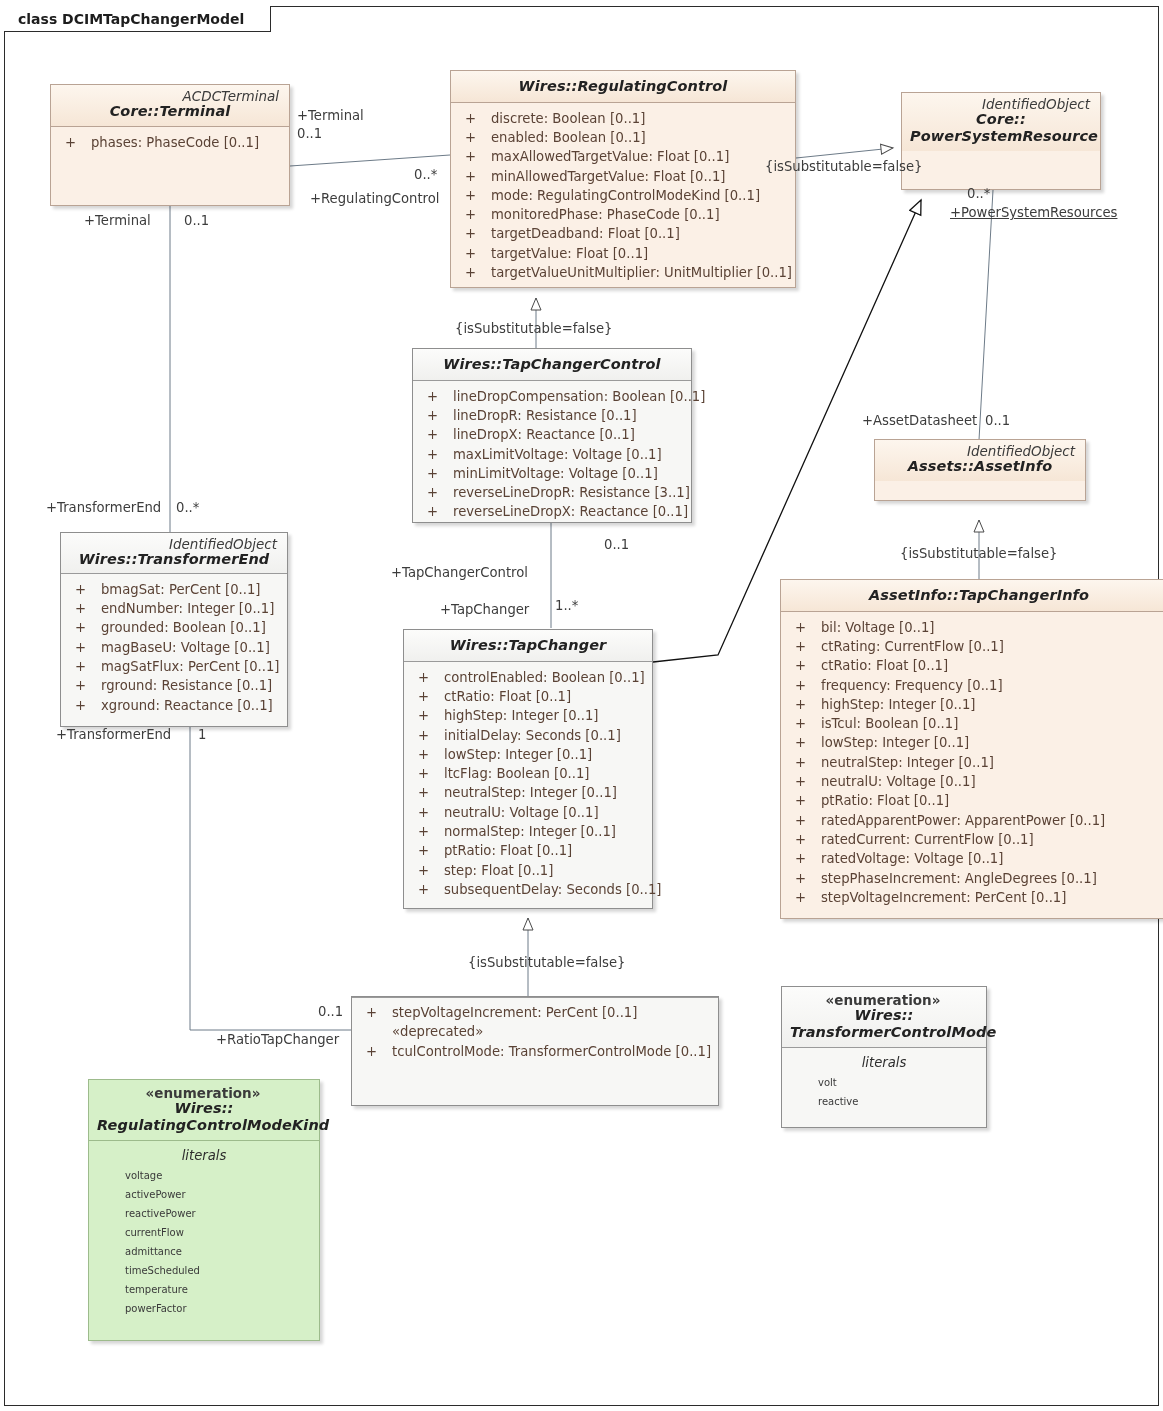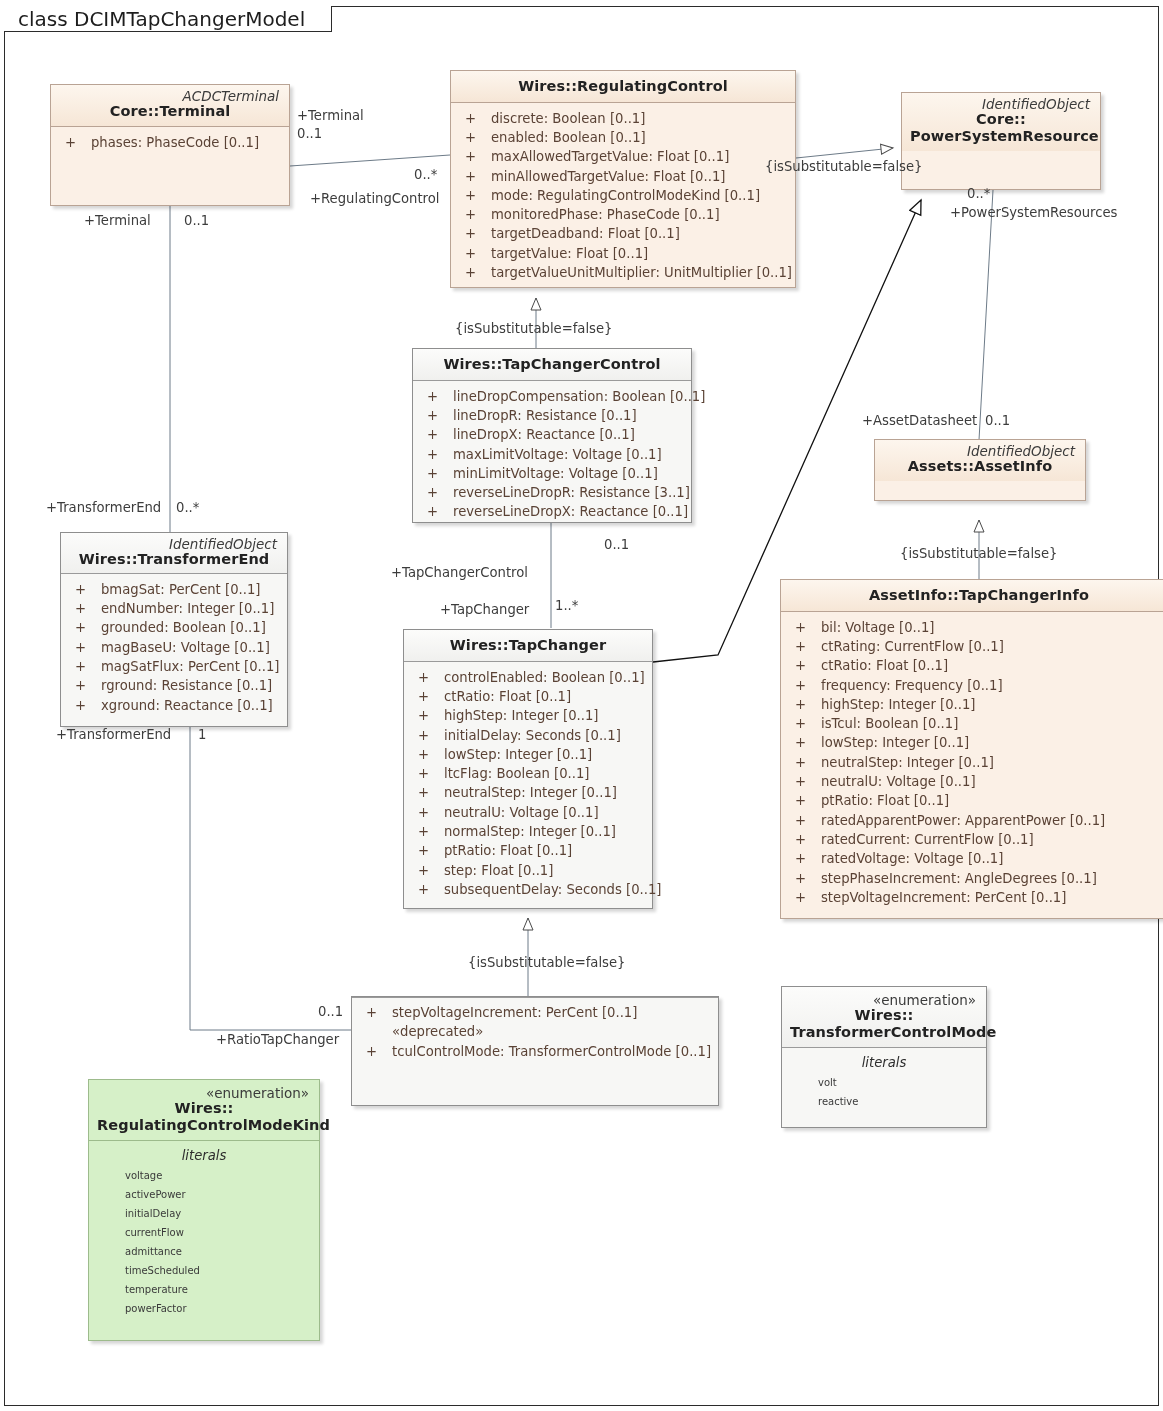--- a/index.html
+++ b/index.html
@@ -3,39 +3,39 @@
 <meta charset="utf-8">
 <style>
   html,body{margin:0;padding:0;background:#ffffff;}
   body{font-family:"DejaVu Sans","Liberation Sans",sans-serif;}
   #canvas{position:relative;width:1163px;height:1411px;background:#fff;overflow:hidden;}
 
   
   .frame{position:absolute;left:4px;top:6px;width:1155px;height:1400px;border:1px solid #2b2b2b;box-sizing:border-box;}
   .frame-tab{position:absolute;left:4px;top:6px;height:26px;border:1px solid #2b2b2b;border-left:none;border-top:none;
              background:#fff;box-sizing:border-box;display:flex;align-items:center;padding:0 26px 0 14px;}
-  .frame-tab-text{font-size:20px;font-weight:normal;color:#1d1d1d;white-space:nowrap;}
+  .frame-tab-text{font-size:14px;font-weight:bold;color:#1d1d1d;white-space:nowrap;}
   .frame-tab-slash{position:absolute;left:246px;top:6px;width:24px;height:27px;overflow:hidden;}
   .frame-tab-slash:after{content:"";position:absolute;left:-8px;top:-4px;width:38px;height:38px;
             border-left:1px solid #2b2b2b;transform:rotate(40deg);transform-origin:top left;}
 
   
   .cls{position:absolute;box-sizing:border-box;border:1px solid #9a9a9a;
        box-shadow:3px 3px 3px rgba(0,0,0,0.16);}
   .cls.beige{background:#fbf0e6;border-color:#b9a394;}
   .cls.grey{background:#f7f7f5;border-color:#8e8e8e;}
   .cls.green{background:#d6f0c8;border-color:#9dbb8c;}
 
   .hdr{padding:4px 8px 6px 8px;text-align:center;position:relative;}
   .cls.beige > .hdr{background:linear-gradient(#fdf6ee,#f6e6d6);}
   .cls.grey  > .hdr{background:linear-gradient(#fcfcfb,#f0f0ee);}
   .cls.green > .hdr{background:#d6f0c8;}
   .stereo{font-size:13.5px;font-style:italic;color:#3a3a3a;text-align:right;line-height:1.05;padding-right:2px;}
-  .stereo.center{font-style:normal;}
-  .cname{font-size:14.5px;font-weight:bold;color:#222;line-height:1.15;text-align:center;letter-spacing:.1px;}
+  .stereo.center{text-align:center;font-style:normal;font-weight:bold;}
+  .cname{font-size:14.5px;font-weight:bold;color:#222;line-height:1.15;text-align:center;letter-spacing:.1px;font-style:italic;}
   .sep{border-top:1px solid #b9a394;}
   .cls.grey .sep{border-top-color:#9a9a9a;}
   .cls.green .sep{border-top-color:#9dbb8c;}
 
   .attrs{padding:6px 6px 8px 6px;}
   .attr{display:flex;font-size:13.2px;color:#5a4235;line-height:19.3px;white-space:nowrap;}
   .cls.grey .attr{color:#5a4235;}
   .attr .vis{width:26px;flex:0 0 26px;text-align:left;padding-left:8px;}
   .attr .txt{flex:1 1 auto;}
   .attr.note{color:#5a4235;padding-left:34px;}
@@ -381,21 +381,21 @@
     <div class="hdr" style="padding-top:6px;padding-bottom:6px;">
       <div class="stereo center">«enumeration»</div>
       <div class="cname">Wires::</div>
       <div class="cname">RegulatingControlModeKind</div>
     </div>
     <div class="sep"></div>
     <div class="attrs" style="padding-top:5px;">
       <div class="lit-hdr">literals</div>
       <div class="lit">voltage</div>
       <div class="lit">activePower</div>
-      <div class="lit">initialDelay</div>
+      <div class="lit">reactivePower</div>
       <div class="lit">currentFlow</div>
       <div class="lit">admittance</div>
       <div class="lit">timeScheduled</div>
       <div class="lit">temperature</div>
       <div class="lit">powerFactor</div>
     </div>
   </div>
 
   <div class="cls grey" style="left:781px;top:986px;width:206px;height:142px;">
     <div class="hdr" style="padding-top:6px;padding-bottom:6px;">
@@ -424,21 +424,21 @@
   <div class="lbl" style="left:765px;top:159px;">{isSubstitutable=false}</div>
 
   <div class="lbl" style="left:455px;top:321px;">{isSubstitutable=false}</div>
 
   <div class="lbl" style="left:604px;top:537px;">0..1</div>
   <div class="lbl" style="left:391px;top:565px;">+TapChangerControl</div>
   <div class="lbl" style="left:440px;top:602px;">+TapChanger</div>
   <div class="lbl" style="left:555px;top:598px;">1..*</div>
 
   <div class="lbl" style="left:967px;top:186px;">0..*</div>
-  <div class="lbl" style="left:950px;top:205px;">+PowerSystemResources</div>
+  <div class="lbl" style="left:950px;top:205px;text-decoration:underline;">+PowerSystemResources</div>
   <div class="lbl" style="left:862px;top:413px;">+AssetDatasheet</div>
   <div class="lbl" style="left:985px;top:413px;">0..1</div>
 
   <div class="lbl" style="left:900px;top:546px;">{isSubstitutable=false}</div>
 
   <div class="lbl" style="left:468px;top:955px;">{isSubstitutable=false}</div>
 
   <div class="lbl" style="left:56px;top:727px;">+TransformerEnd</div>
   <div class="lbl" style="left:198px;top:727px;">1</div>
   <div class="lbl" style="left:318px;top:1004px;">0..1</div>

